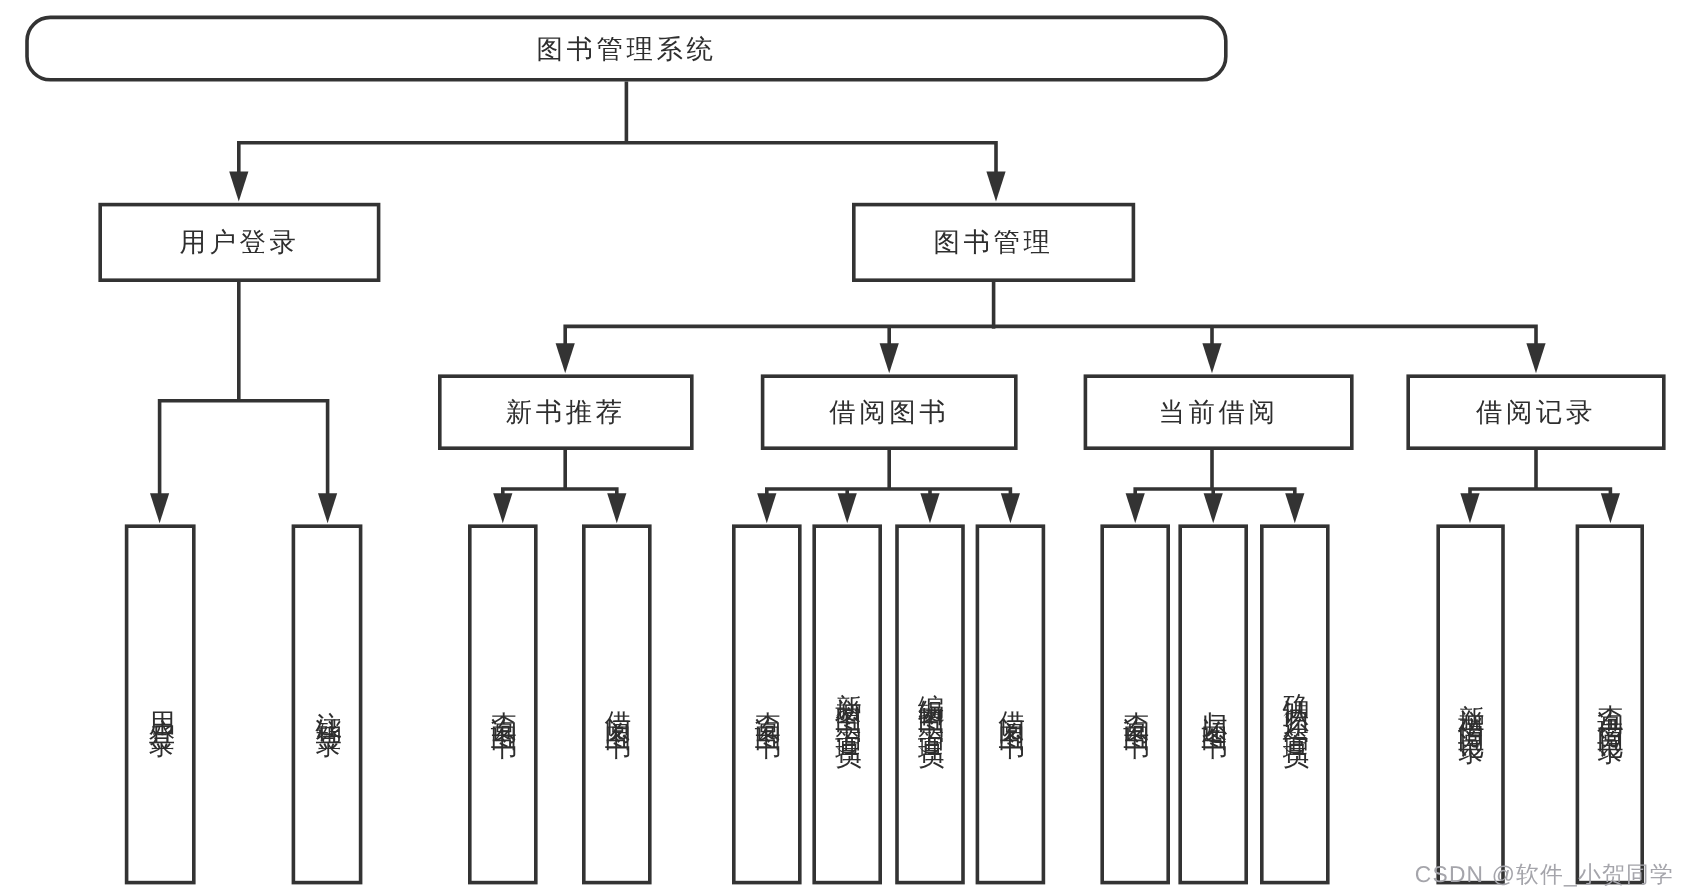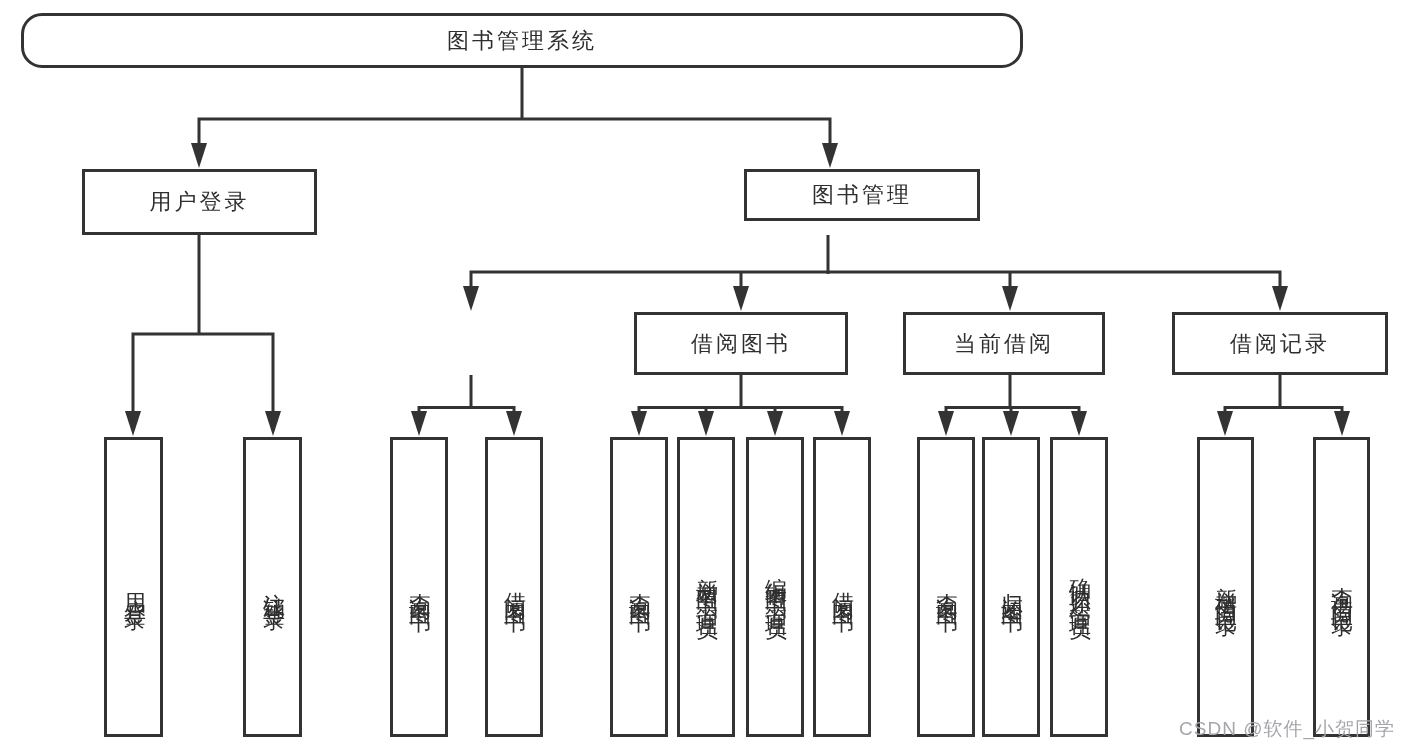--- a/index.html
+++ b/index.html
@@ -107,24 +107,25 @@
       <polygon points="1003,411 1019,411 1011,436"></polygon>
       <polygon points="1071,411 1087,411 1079,436"></polygon>
       <polygon points="1217,411 1233,411 1225,436"></polygon>
       <polygon points="1334,411 1350,411 1342,436"></polygon>
     </g>
   </svg>
 
   <div class="hnode" style="left:21px; top:13px; width:1002px; height:55px;border-radius:21px;">图书管理系统</div>
 
   <div class="hnode" style="left:82px; top:169px; width:235px; height:66px;">用户登录</div>
-  <div class="hnode" style="left:710px; top:169px; width:236px; height:52px;margin-left:34px;">图书管理</div>
+  <div class="hnode" style="left:710px; top:169px; width:236px; height:66px;">图书管理</div>
 
+  <div class="hnode" style="left:365px; top:312px; width:213px; height:63px;">新书推荐</div>
   <div class="hnode" style="left:634px; top:312px; width:214px; height:63px;">借阅图书</div>
-  <div class="hnode" style="left:903px; top:312px; width:202px; height:63px;">当前借阅</div>
+  <div class="hnode" style="left:903px; top:312px; width:225px; height:63px;">当前借阅</div>
   <div class="hnode" style="left:1172px; top:312px; width:216px; height:63px;">借阅记录</div>
 
   <div class="vnode" style="left:104px; width:59px;">用户登录</div>
   <div class="vnode" style="left:243px; width:59px;">注销登录</div>
 
   <div class="vnode" style="left:390px;">查询图书</div>
   <div class="vnode" style="left:485px;">借阅图书</div>
 
   <div class="vnode" style="left:610px;">查询图书</div>
   <div class="vnode" style="left:677px;">新增图书（管理员）</div>

